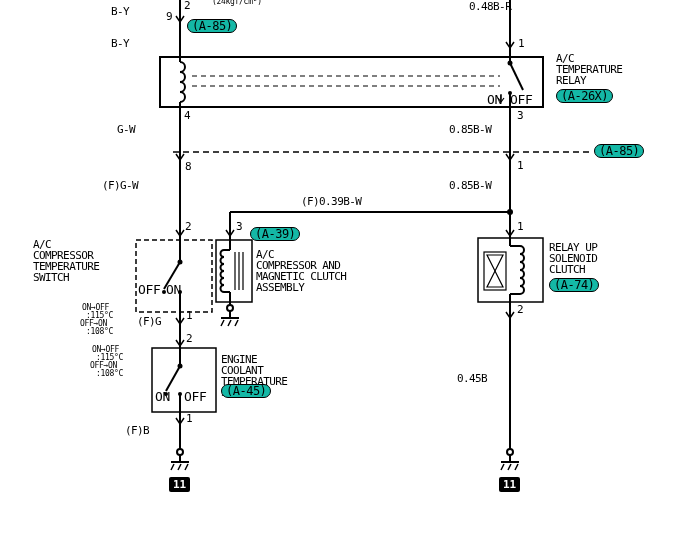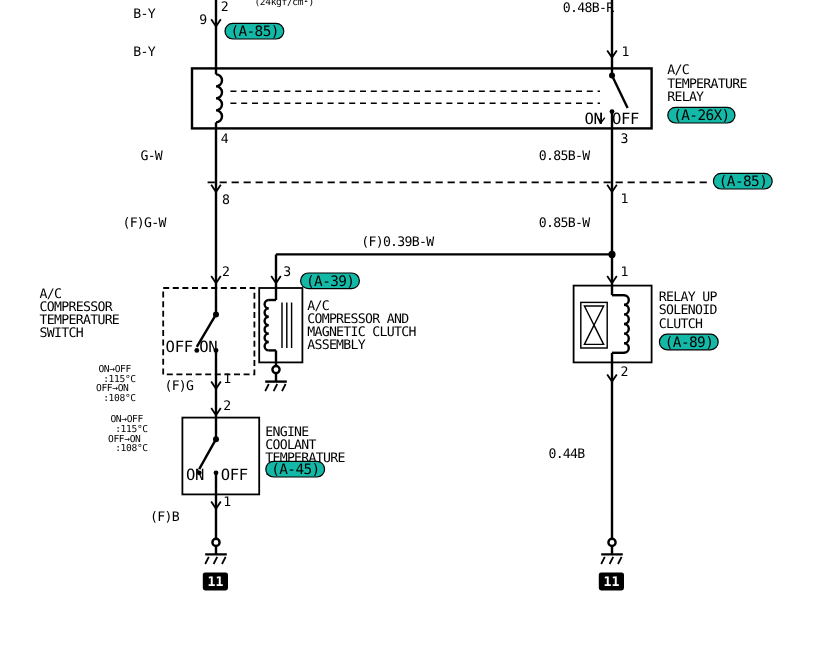--- a/index.html
+++ b/index.html
@@ -205,20 +205,20 @@
   <span class="lbl" style="left:221px;top:387px">SWITCH</span>
   <span class="lbl pill" style="left:221px;top:384px">(A-45)</span>
   <span class="lbl sm" style="left:155px;top:390px">ON</span>
   <span class="lbl sm" style="left:184px;top:390px">OFF</span>
   <span class="lbl" style="left:186px;top:413px">1</span>
   <span class="lbl" style="left:125px;top:425px">(F)B</span>
 
   <span class="lbl" style="left:549px;top:242px">RELAY UP</span>
   <span class="lbl" style="left:549px;top:253px">SOLENOID</span>
   <span class="lbl" style="left:549px;top:264px">CLUTCH</span>
-  <span class="lbl pill" style="left:549px;top:278px">(A-89)</span>
+  <span class="lbl pill" style="left:549px;top:278px">(A-74)</span>
   <span class="lbl" style="left:517px;top:304px">2</span>
-  <span class="lbl" style="left:457px;top:373px">0.44B</span>
+  <span class="lbl" style="left:457px;top:373px">0.45B</span>
 
   <span class="lbl gref" style="left:169px;top:477px">11</span>
   <span class="lbl gref" style="left:499px;top:477px">11</span>
 
 </div>
 
 </body></html>

